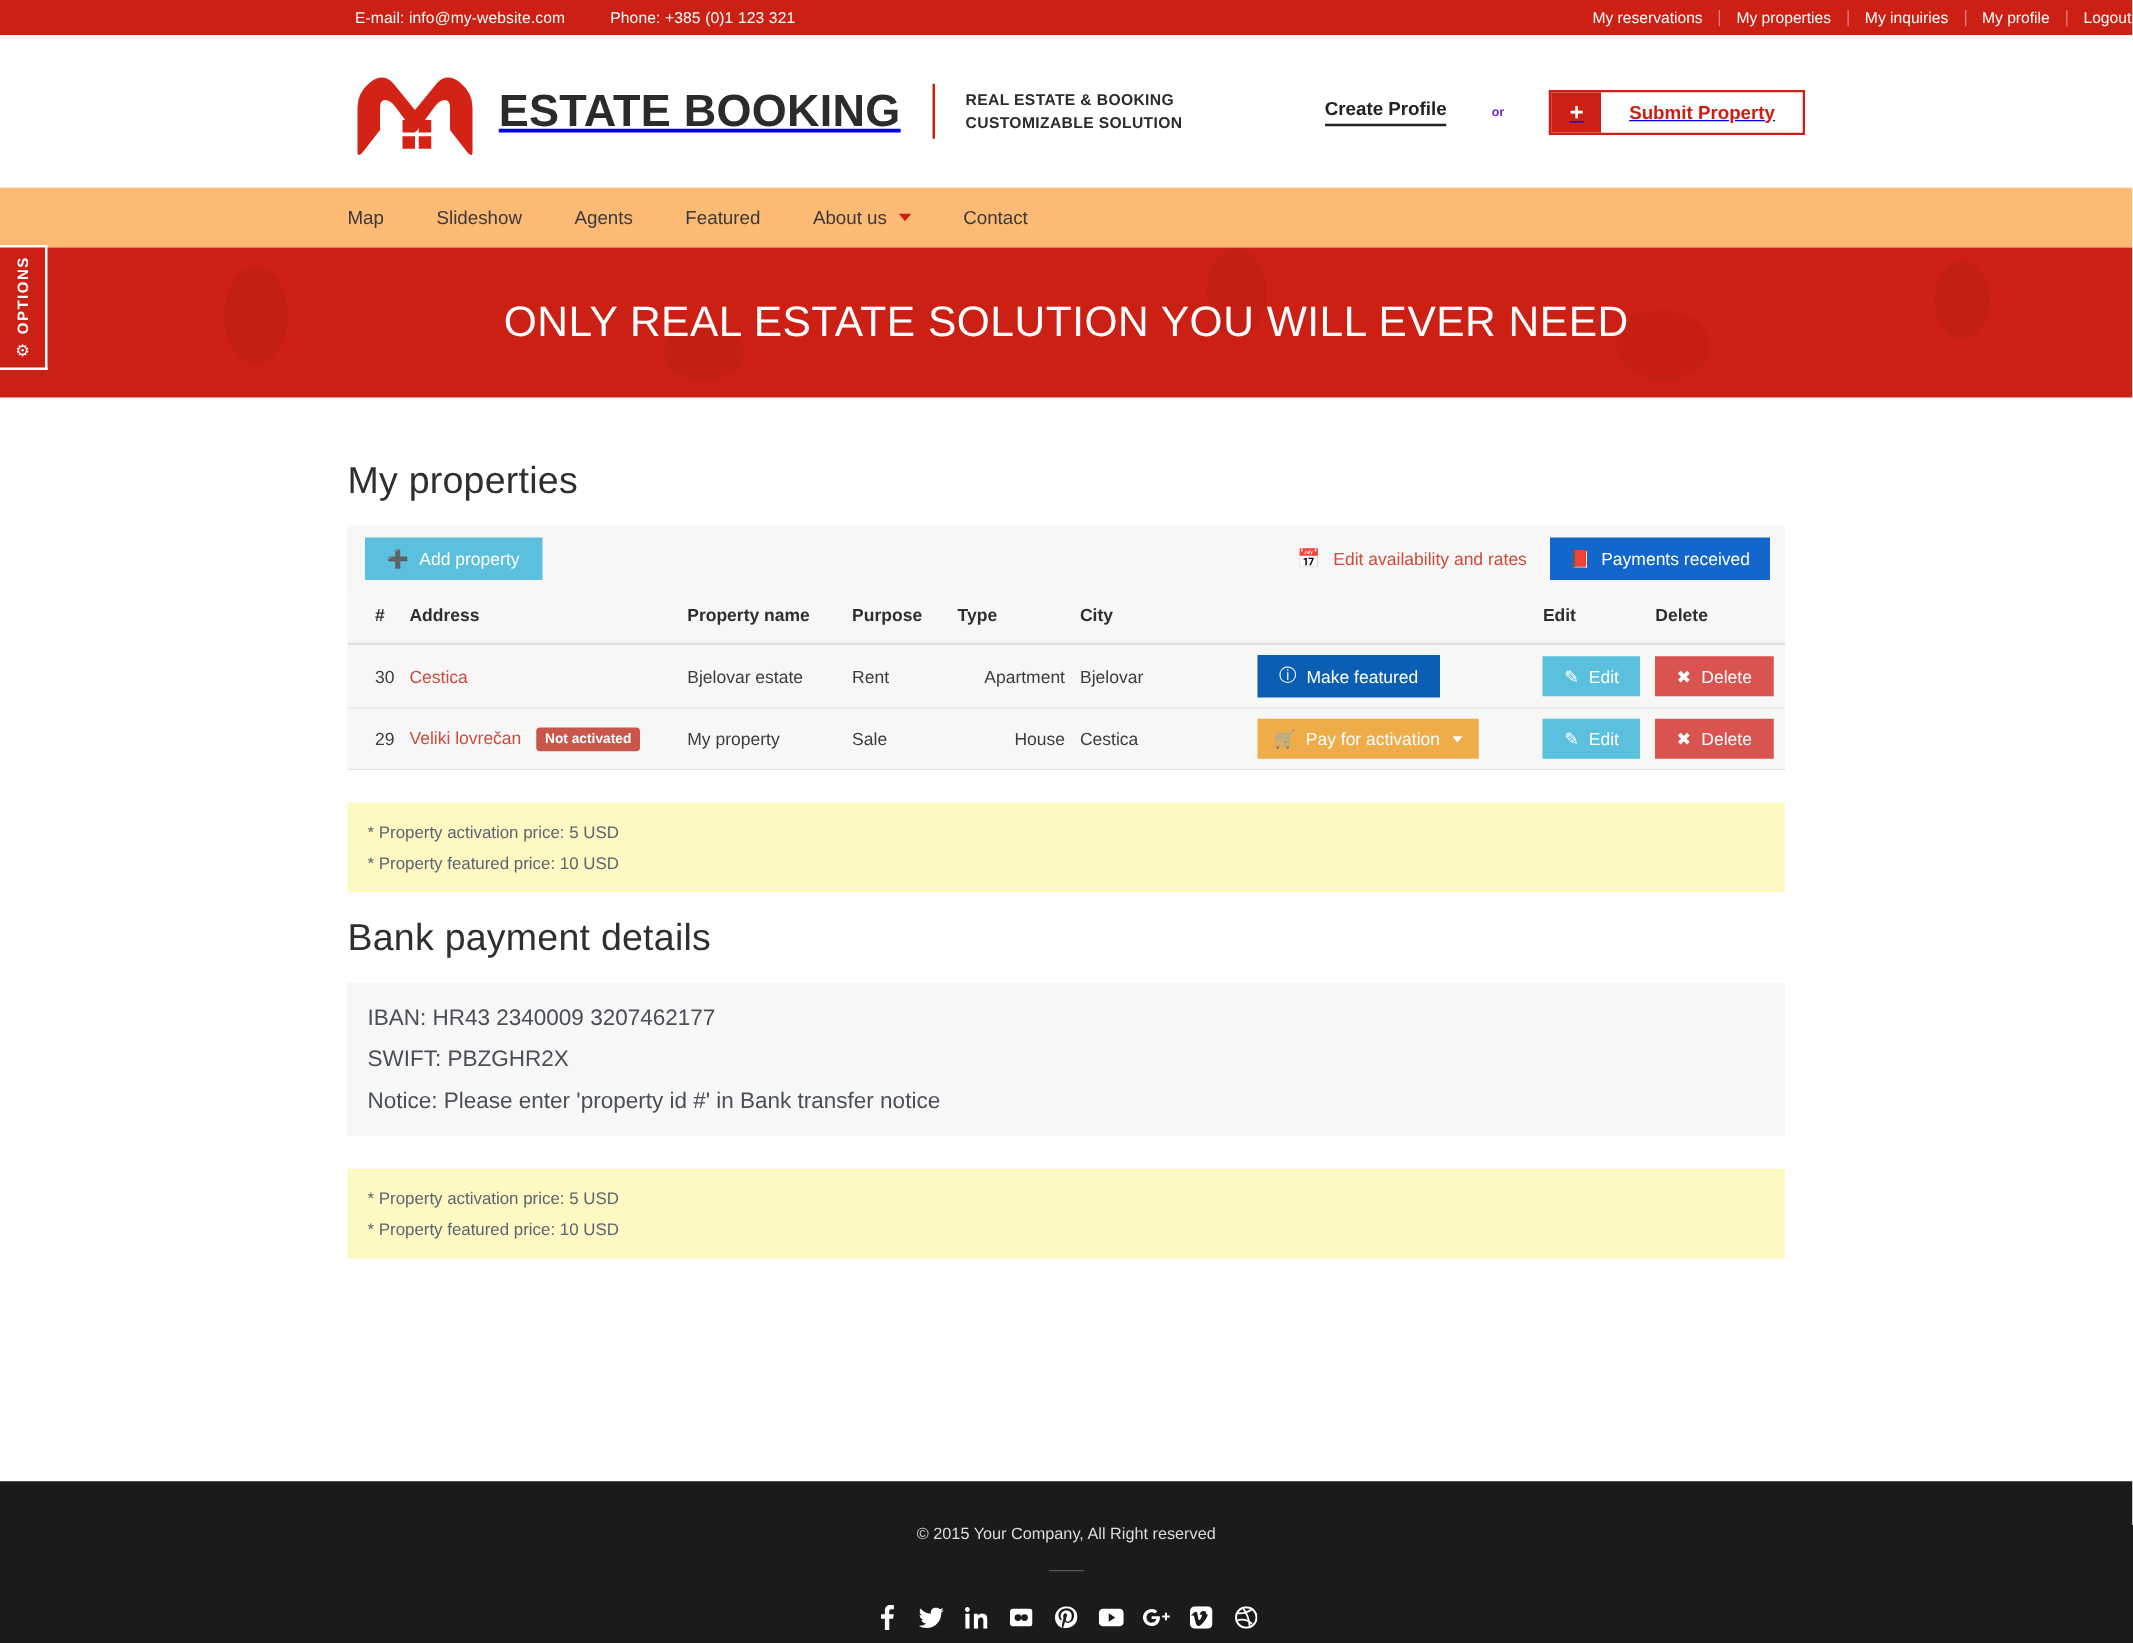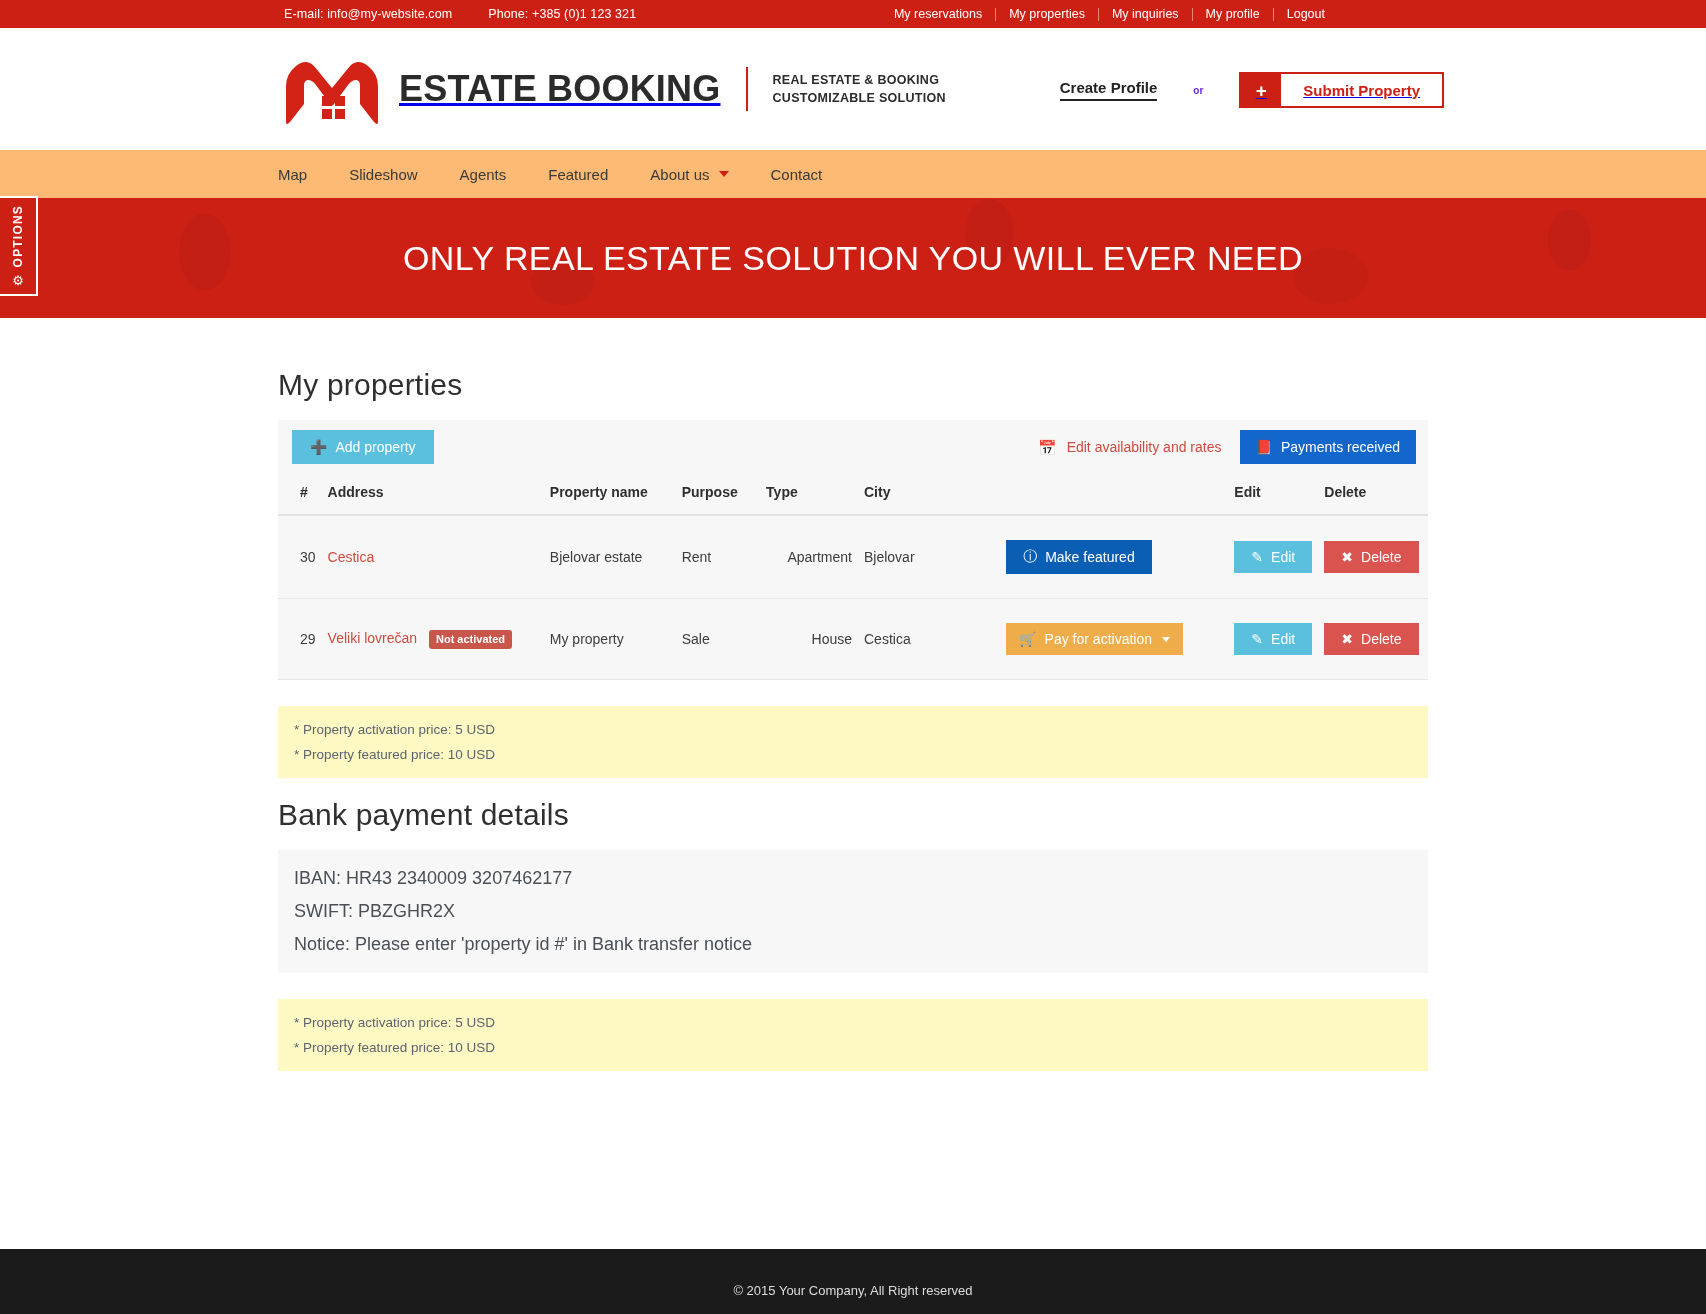--- a/index.html
+++ b/index.html
@@ -20,21 +20,21 @@
     height: 28px;
     color: #fff;
     font-size: 12.5px;
     display: flex;
     align-items: center;
     justify-content: space-between;
     padding: 4px 1px;
   }
   .topbar-left { display:flex; align-items:center; margin-left: 283px; gap: 36px; }
   .topbar-left span { letter-spacing: .1px; }
-  .topbar-right { display:flex; align-items:flex-end; margin-right: 380px; }
+  .topbar-right { display:flex; align-items:flex-end; }
   .topbar-right a {
     color:#fff; text-decoration:none; padding: 0 13px; font-size:12.5px;
     border-right: 1px solid rgba(255,255,255,.45); line-height:13px;
   }
   .topbar-right a:last-child { border-right: none; padding-right: 0; }
 
   
   .header { height: 122px; background:#fff; position:relative; }
   .header-inner { width: 1150px; margin: 0 auto; height: 100%; display:flex; align-items:center; position:relative; }
   .logo-block { display:flex; align-items:center; }
@@ -134,21 +134,21 @@
   }
   .book-icon { font-size:14px; line-height:1; }
 
   
   table.props { width: 100%; border-collapse: collapse; background:#f7f7f7; }
   table.props th {
     text-align:left; font-size: 14px; font-weight: bold; color:#2f2f2f;
     padding: 10px 6px 14px 6px; border-bottom: 2px solid #e2e2e2;
   }
   table.props td {
-    font-size: 14px; color:#3c3c3c; padding: 24px 6px;
+    font-size: 14px; color:#3c3c3c; padding: 8px 6px;
     border-bottom: 1px solid #e6e6e6; vertical-align: middle;
   }
   table.props tr:last-child td { border-bottom: 1px solid #e6e6e6; }
   .col-num { width: 34px; padding-left: 22px !important; }
   .col-addr { width: 236px; }
   .col-pname { width: 138px; }
   .col-purpose { width: 86px; }
   .col-type { width: 100px; text-align: right; }
   .col-city { width: 150px; }
   .col-action { width: 232px; }

